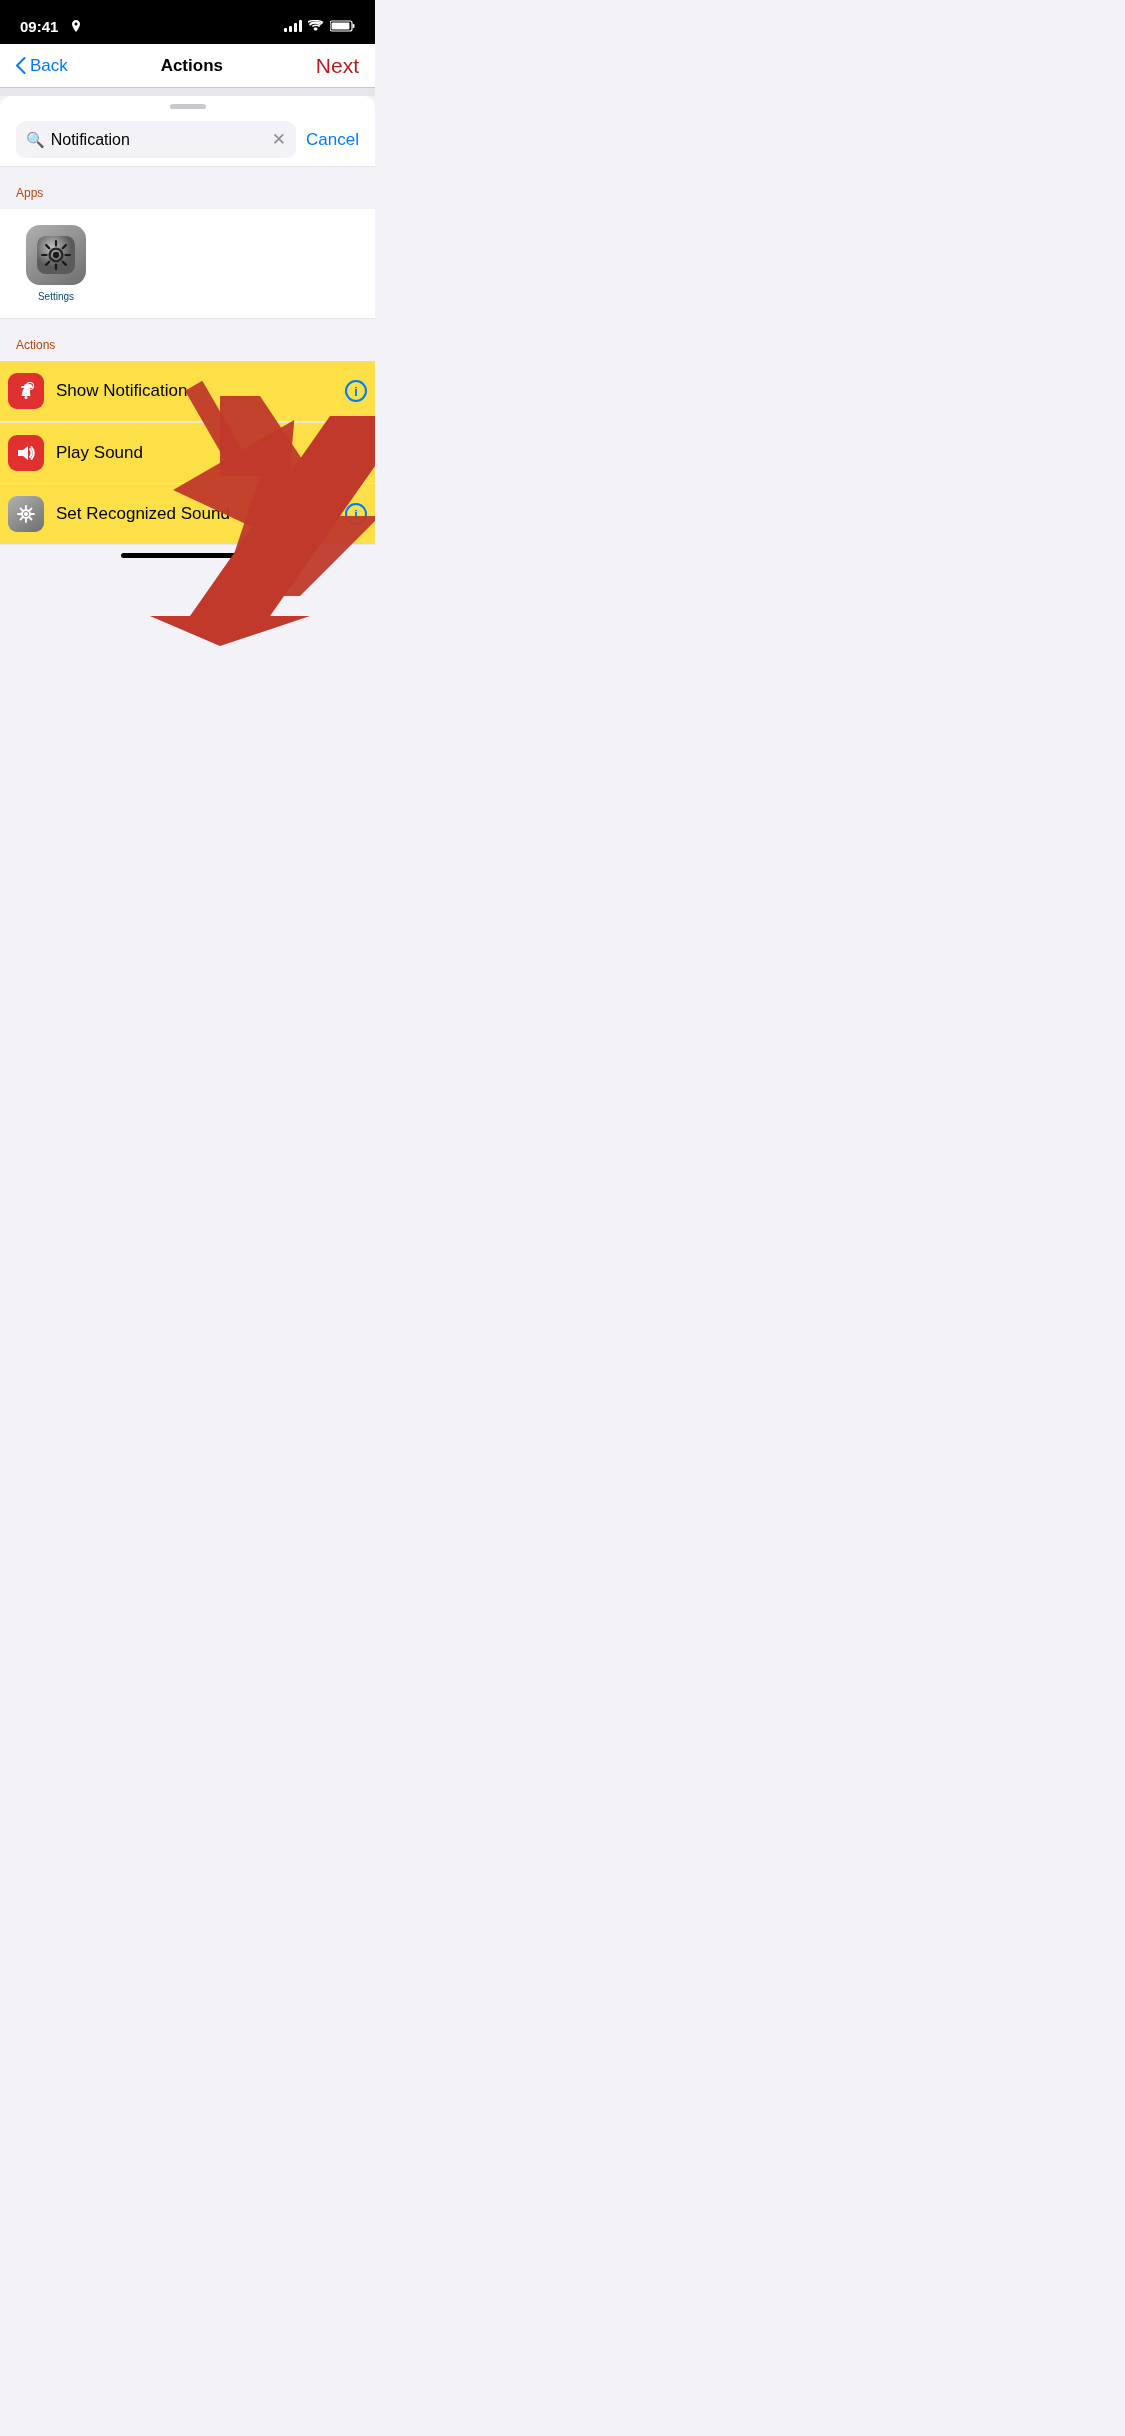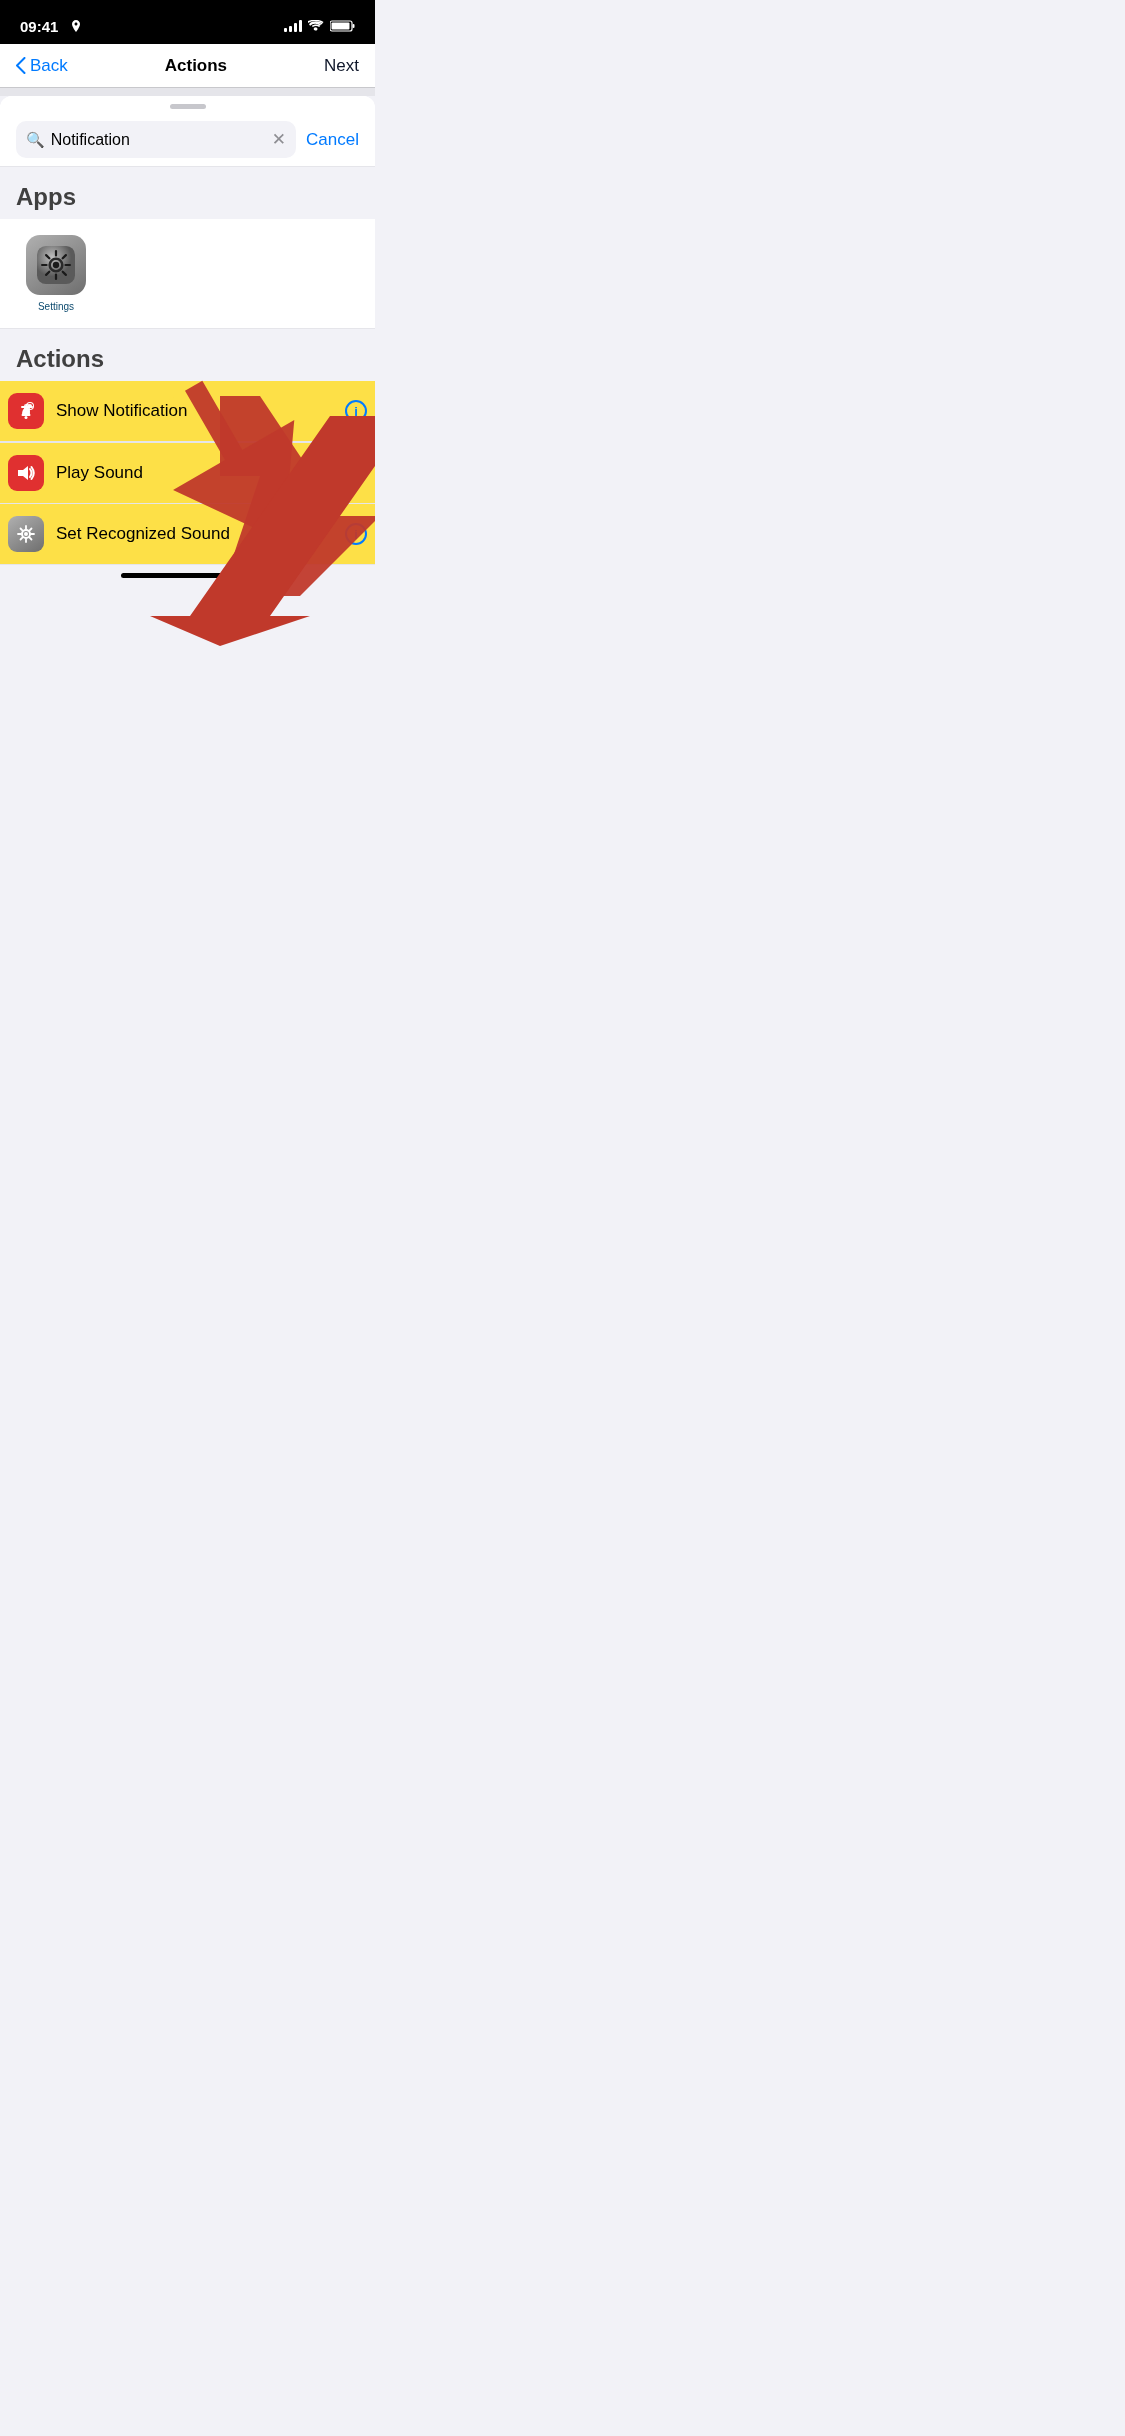--- a/index.html
+++ b/index.html
@@ -62,22 +62,22 @@
       align-items: center;
       gap: 4px;
       cursor: pointer;
     }
     .nav-title {
       font-size: 17px;
       font-weight: 600;
       color: #000;
     }
     .nav-next {
-      color: #0f172a;
-      font-size: 17px;
+      color: #b91c1c;
+      font-size: 21px;
       font-weight: 400;
       cursor: pointer;
     }
 
     
     .sheet-handle-area {
       background: #e5e5ea;
       height: 8px;
       width: 100%;
     }
@@ -143,23 +143,23 @@
       cursor: pointer;
       white-space: nowrap;
     }
 
     
     .section-header {
       padding: 16px 16px 8px;
       background: #f2f2f7;
     }
     .section-header-text {
-      font-size: 24px;
-      font-weight: 700;
-      color: #404040;
+      font-size: 12px;
+      font-weight: 400;
+      color: #c2410c;
     }
 
     
     .apps-section {
       background: #fff;
       padding: 16px;
     }
     .app-item {
       display: flex;
       flex-direction: column;

